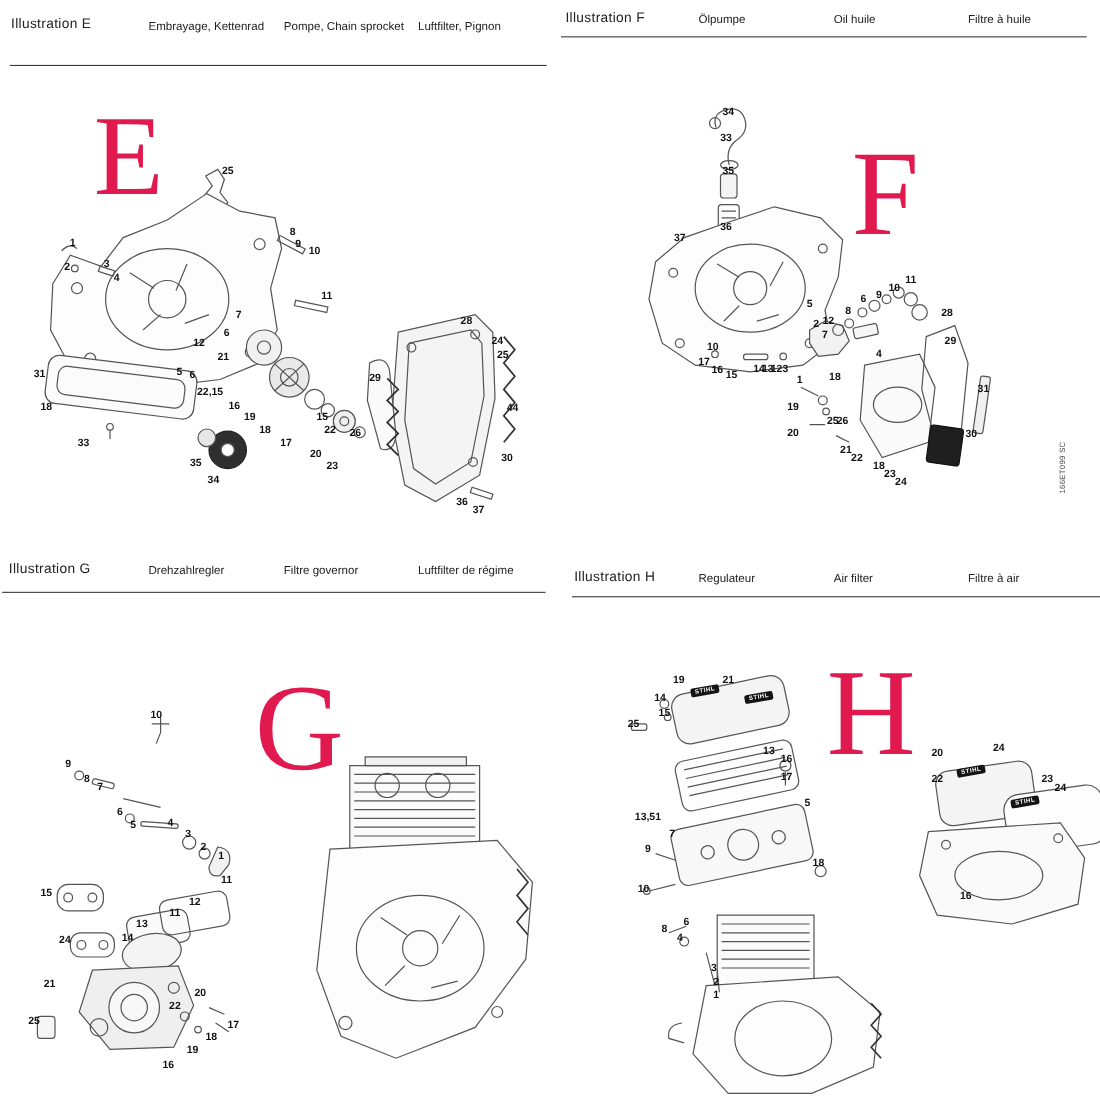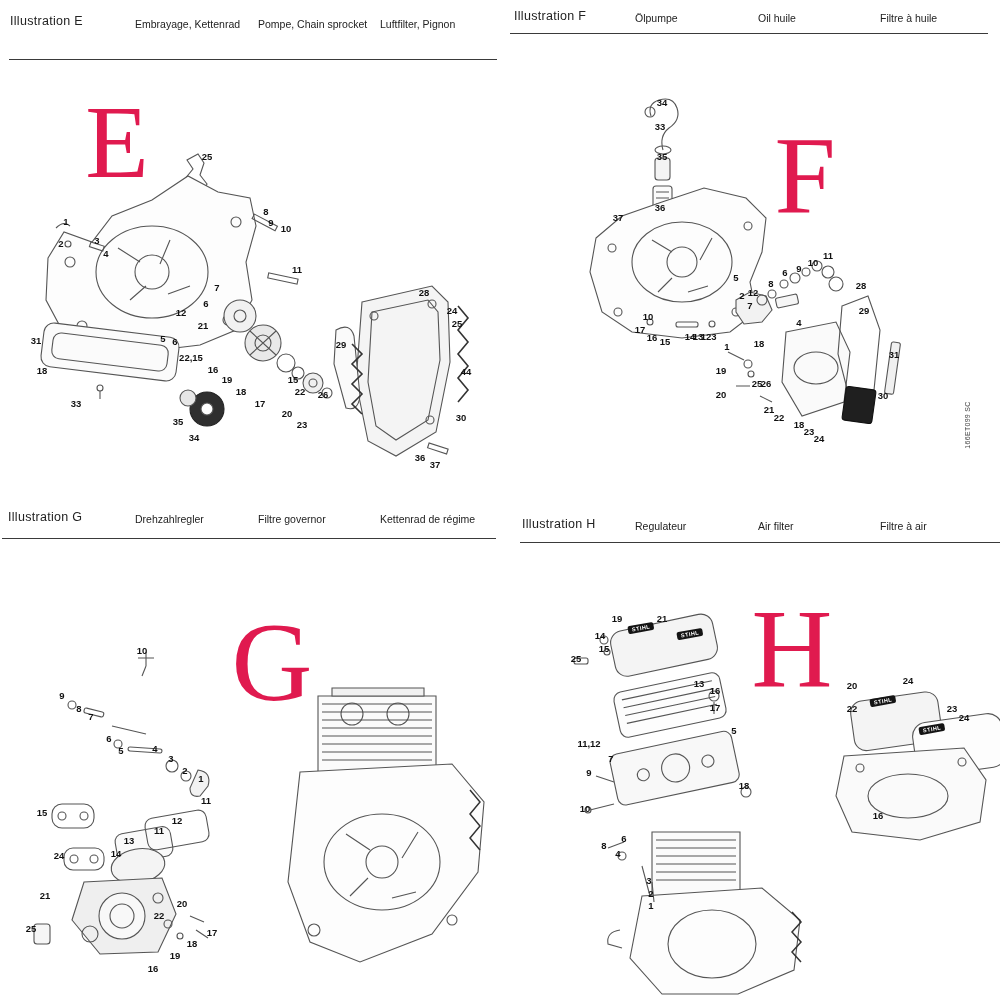--- a/index.html
+++ b/index.html
@@ -213,21 +213,21 @@
         <span class="callout" style="left: 309px; top: 431px;">23</span>
         <span class="callout" style="left: 319px; top: 438px;">24</span>
       </div>
     <span class="side-code">166ET099 SC</span>
   </section>
 
   <section class="quad q-g">
     <span class="q-title">Illustration  G</span>
     <span class="lang lang1">Drehzahlregler</span>
     <span class="lang lang2">Filtre governor</span>
-    <span class="lang lang3">Kettenrad de régime</span>
+    <span class="lang lang3">Luftfilter de régime</span>
     <div class="rule"></div>
     <div class="big-letter" style="color: rgb(224, 26, 79);">G</div>
     <svg class="art" viewBox="0 0 500 500">
       <g stroke="#555" fill="none" stroke-width="1.1">
         <path d="M138,158 h16 M146,152 v14 M146,166 l-4,10"></path>
         <circle cx="72" cy="205" r="4"></circle>
         <rect x="84" y="210" width="20" height="5" rx="2" transform="rotate(14 94 212)"></rect>
         <path d="M112,226 l34,8"></path>
           <circle cx="118" cy="244" r="4"></circle>
         <rect x="128" y="248" width="34" height="4" rx="2" transform="rotate(4 145 250)"></rect>
@@ -350,21 +350,21 @@
     <div class="callouts">
         <span class="callout" style="left: 117px; top: 118px;">19</span>
         <span class="callout" style="left: 162px; top: 118px;">21</span>
         <span class="callout" style="left: 100px; top: 135px;">14</span>
         <span class="callout" style="left: 104px; top: 148px;">15</span>
         <span class="callout" style="left: 76px; top: 158px;">25</span>
         <span class="callout" style="left: 199px; top: 183px;">13</span>
         <span class="callout" style="left: 215px; top: 190px;">16</span>
         <span class="callout" style="left: 215px; top: 207px;">17</span>
         <span class="callout" style="left: 234px; top: 230px;">5</span>
-        <span class="callout" style="left: 89px; top: 243px;">11,12</span>
+        <span class="callout" style="left: 89px; top: 243px;">13,51</span>
         <span class="callout" style="left: 111px; top: 258px;">7</span>
         <span class="callout" style="left: 89px; top: 272px;">9</span>
         <span class="callout" style="left: 244px; top: 285px;">18</span>
         <span class="callout" style="left: 85px; top: 308px;">10</span>
         <span class="callout" style="left: 124px; top: 338px;">6</span>
         <span class="callout" style="left: 104px; top: 345px;">8</span>
         <span class="callout" style="left: 118px; top: 353px;">4</span>
         <span class="callout" style="left: 149px; top: 380px;">3</span>
         <span class="callout" style="left: 151px; top: 393px;">2</span>
         <span class="callout" style="left: 151px; top: 405px;">1</span>

